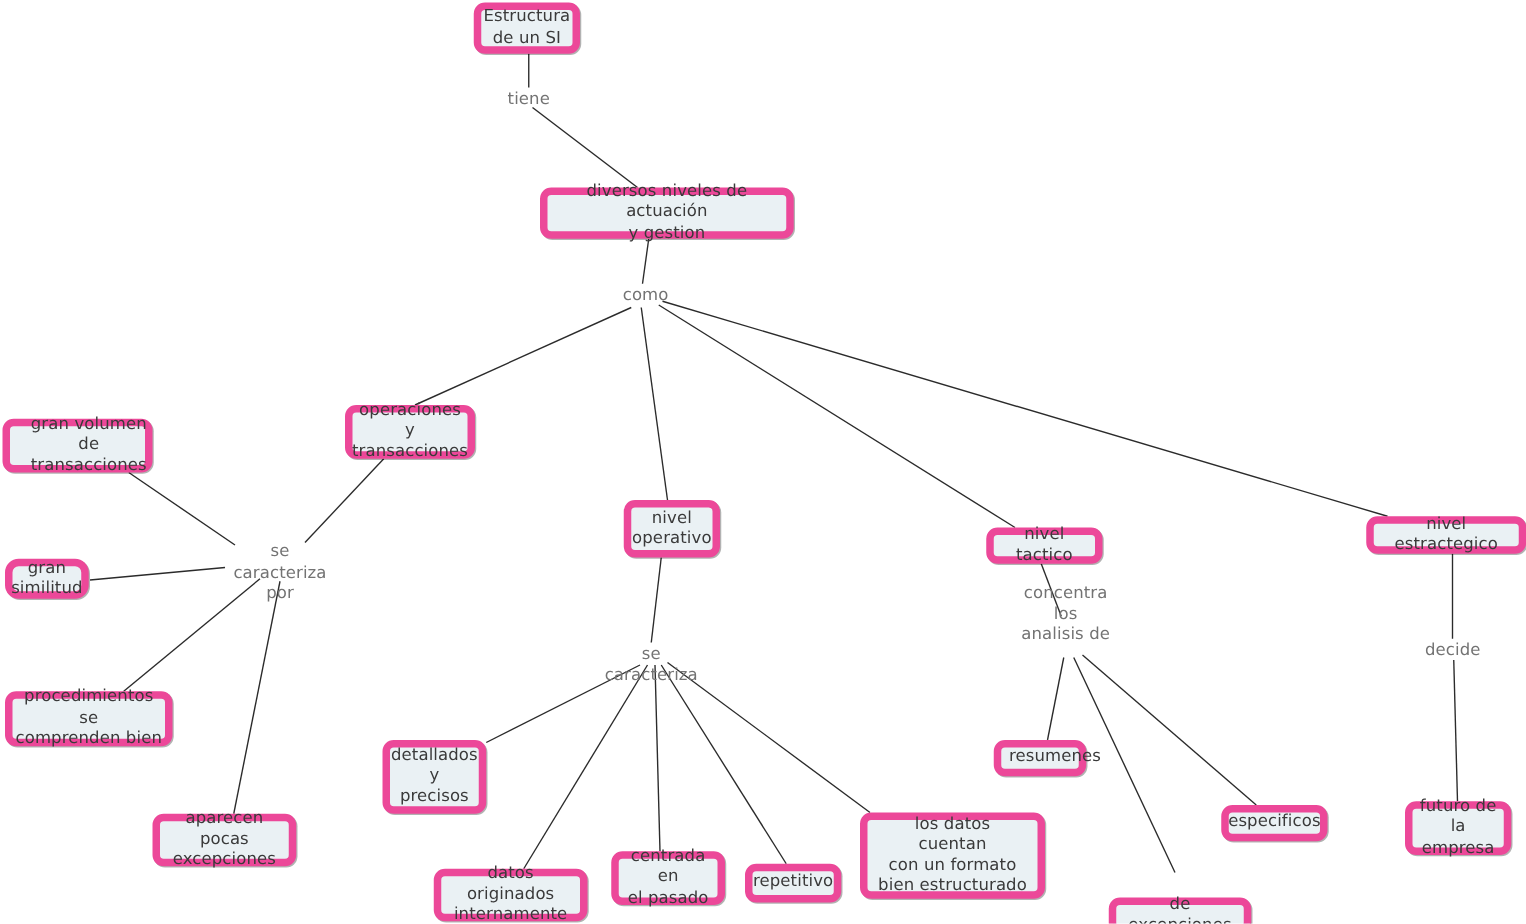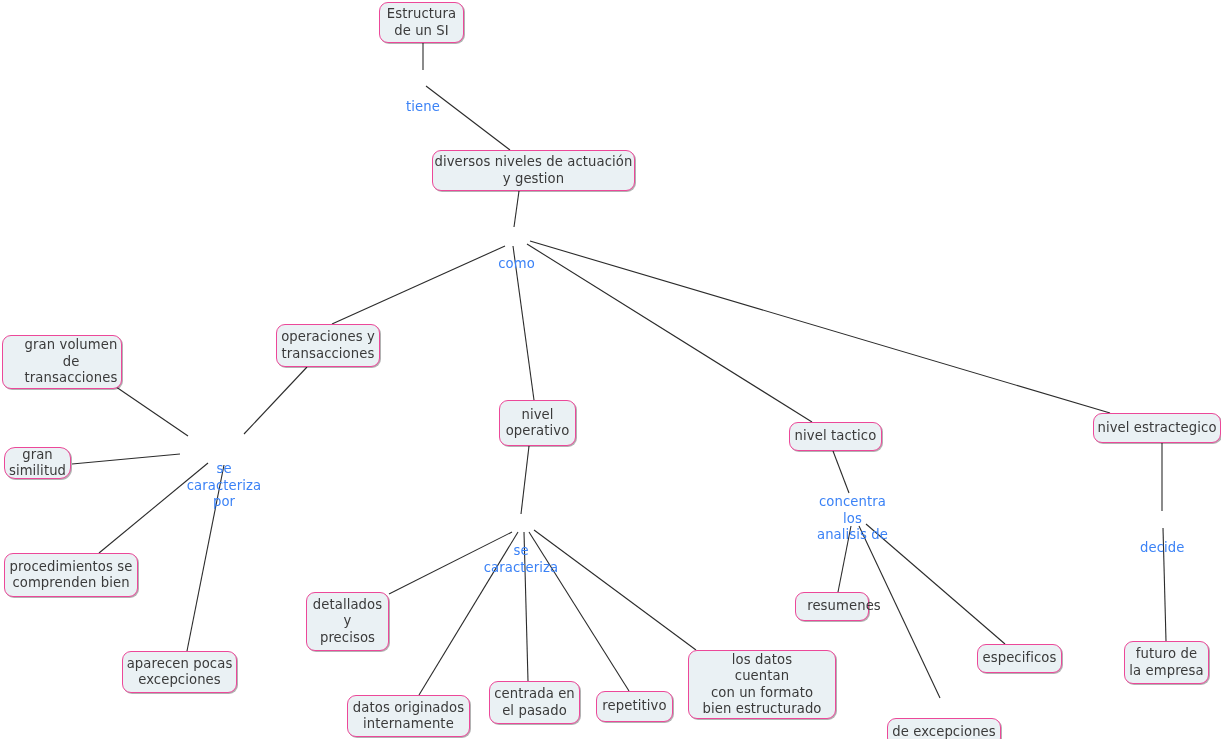--- a/index.html
+++ b/index.html
@@ -21,43 +21,42 @@
     left: 0;
     top: 0;
     width: 1221px;
     height: 739px;
     pointer-events: none;
   }
   .node {
     position: absolute;
     box-sizing: border-box;
     background: #eaf1f4;
-    border: 1px solid #ec4899;
+    border: 6px solid #ec4899;
     border-radius: 9px;
     color: #3a3a3a;
     font-size: 13.2px;
     line-height: 16.5px;
     text-align: center;
     display: flex;
     align-items: center;
     justify-content: center;
     white-space: pre-line;
     letter-spacing: 0.1px;
     box-shadow: 1px 1px 0 rgba(0,0,0,0.30);
   }
   .linklabel {
     position: absolute;
-    color: #3b82f6;
+    color: #737373;
     font-size: 13.2px;
     line-height: 16.5px;
     text-align: center;
     white-space: pre-line;
     background: transparent;
     letter-spacing: 0.1px;
-    margin-top: 27px;
   }
 </style>
 </head>
 <body>
 
 <div id="canvas">
 
   <svg id="edges" viewBox="0 0 1221 739" xmlns="http://www.w3.org/2000/svg">
       <line x1="423" y1="43" x2="423" y2="70" stroke="#2b2b2b" stroke-width="1.1"></line>
       <line x1="426" y1="86" x2="510" y2="150" stroke="#2b2b2b" stroke-width="1.1"></line>
@@ -89,21 +88,21 @@
       <div class="node" style="left: 379px; top: 2px; width: 85px; height: 41px;">Estructura
 de un SI</div>
       <div class="node" style="left: 432px; top: 150px; width: 203px; height: 41px;">diversos niveles de actuación
 y gestion</div>
       <div class="node" style="left: 276px; top: 324px; width: 104px; height: 43px;">operaciones y
 transacciones</div>
       <div class="node" style="left: 499px; top: 400px; width: 77px; height: 46px;">nivel
 operativo</div>
       <div class="node" style="left: 789px; top: 422px; width: 93px; height: 29px;">nivel tactico</div>
       <div class="node" style="left: 1093px; top: 413px; width: 128px; height: 30px;">nivel estractegico</div>
-      <div class="node" style="left: 2px; top: 335px; width: 120px; height: 54px; padding-left: 18px;">gran volumen
+      <div class="node" style="left: 2px; top: 335px; width: 120px; height: 43px; padding-left: 18px;">gran volumen
 de transacciones</div>
       <div class="node" style="left: 4px; top: 447px; width: 67px; height: 32px; border-radius: 11px;">gran
 similitud</div>
       <div class="node" style="left: 4px; top: 553px; width: 134px; height: 44px;">procedimientos se
 comprenden bien</div>
       <div class="node" style="left: 122px; top: 651px; width: 115px; height: 42px;">aparecen pocas
 excepciones</div>
       <div class="node" style="left: 306px; top: 592px; width: 83px; height: 59px;">detallados
 y
 precisos</div>

